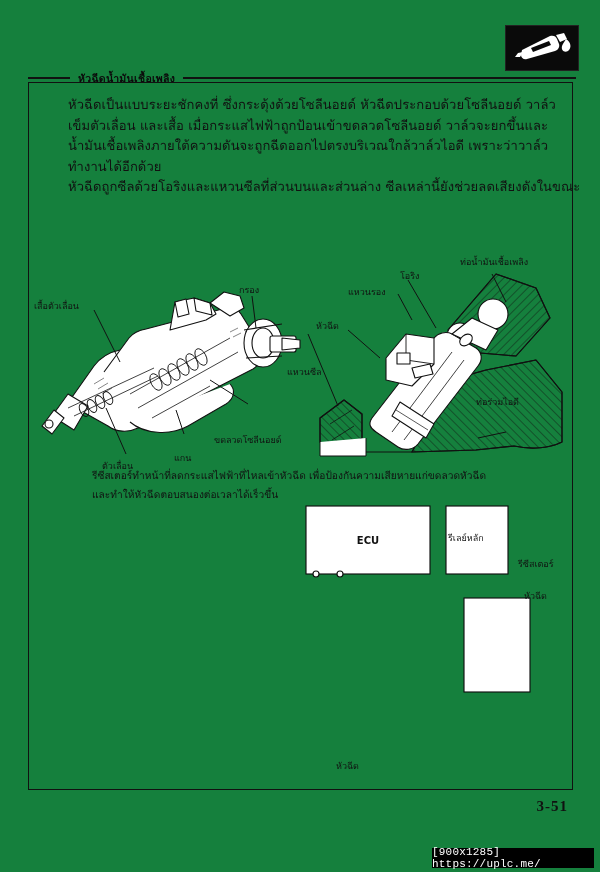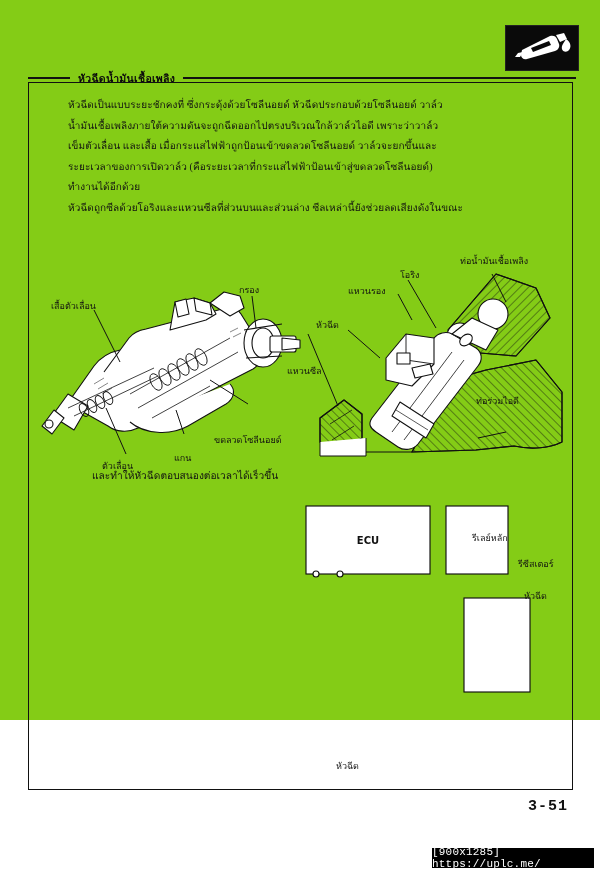--- a/index.html
+++ b/index.html
@@ -11,22 +11,22 @@
     width: 600px;
     height: 872px;
     position: relative;
     font-family: "DejaVu Sans", "Liberation Sans", sans-serif;
     overflow: hidden;
   }
   #page {
     position: absolute;
     left: 0; top: 0;
     width: 600px;
-    height: 720px;
-    background: #84cc16;
+    height: 872px;
+    background: #15803d;
   }
 
   
   #header-icon {
     position: absolute;
     left: 505px; top: 25px;
     width: 72px; height: 44px;
     background: #0a0a0a;
     border: 1px solid #222;
   }
@@ -67,60 +67,59 @@
     box-sizing: border-box;
   }
 
   
   #body-text {
     position: absolute;
     left: 68px; top: 95px;
     width: 470px;
   }
   #body-text .line {
-    font-size: 10px;
+    font-size: 13px;
     color: #111;
     line-height: 20.5px;
     white-space: nowrap;
     letter-spacing: .1px;
-    font-family: Liberation Serif, serif;
   }
 
   
   #mid-caption {
     position: absolute;
     left: 92px; top: 466px;
     width: 440px;
   }
   #mid-caption .line {
     font-size: 10.2px;
     color: #111;
     line-height: 19px;
     white-space: nowrap;
   }
 
   
   .figure { position: absolute; }
   #fig-injector-cutaway { left: 34px;  top: 258px; width: 290px; height: 210px; }
-  #fig-injector-mount   { left: 300px; top: 252px; width: 272px; height: 215px; font-family: Liberation Mono, monospace; }
+  #fig-injector-mount   { left: 300px; top: 252px; width: 272px; height: 215px; }
   #fig-circuit          { left: 296px; top: 500px; width: 268px; height: 280px; }
 
   .lbl {
     position: absolute;
     font-size: 9px;
     color: #111;
     white-space: nowrap;
     line-height: 1;
   }
 
   
   #page-number {
     position: absolute;
     right: 32px; top: 798px;
-    font-family: Liberation Mono, monospace;
+    font-family: Liberation Serif, serif;
     font-size: 15px;
     font-weight: bold;
     letter-spacing: 1px;
     color: #111;
   }
 
   
   #watermark {
     position: absolute;
     left: 432px; top: 848px;
@@ -155,23 +154,22 @@
   <div id="section-title-wrap">
     <div class="rule" id="rule-left"></div>
     <div id="section-title">หัวฉีดน้ำมันเชื้อเพลิง</div>
     <div class="rule" id="rule-right"></div>
   </div>
 
   <div id="frame"></div>
 
   <div id="body-text">
     <div class="line">หัวฉีดเป็นแบบระยะชักคงที่   ซึ่งกระดุ้งด้วยโซลีนอยด์   หัวฉีดประกอบด้วยโซลีนอยด์  วาล์ว</div>
+    <div class="line">เข็มตัวเลื่อน  และเสื้อ    เมื่อกระแสไฟฟ้าถูกป้อนเข้าขดลวดโซลีนอยด์    วาล์วจะยกขึ้นและ</div>
     <div class="line">น้ำมันเชื้อเพลิงภายใต้ความดันจะถูกฉีดออกไปตรงบริเวณใกล้วาล์วไอดี     เพราะว่าวาล์ว</div>
-    <div class="line">เข็มตัวเลื่อน  และเสื้อ    เมื่อกระแสไฟฟ้าถูกป้อนเข้าขดลวดโซลีนอยด์    วาล์วจะยกขึ้นและ</div>
-    <div class="line">ระยะเวลาของการเปิดวาล์ว      (คือระยะเวลาที่กระแสไฟฟ้าป้อนเข้าสู่ขดลวดโซลีนอยด์)</div>
     <div class="line">ทำงานได้อีกด้วย</div>
     <div class="line">หัวฉีดถูกซีลด้วยโอริงและแหวนซีลที่ส่วนบนและส่วนล่าง  ซีลเหล่านี้ยังช่วยลดเสียงดังในขณะ</div>
   </div>
 
   <div class="figure" id="fig-injector-cutaway">
     <svg width="290" height="210" viewBox="0 0 290 210">
       <g fill="none" stroke="#111" stroke-width="1.1" stroke-linejoin="round">
 
         <path d="M36 142 L60 108 C66 100 76 94 86 92 L188 62 C196 60 204 62 208 68 L224 92
                  C228 99 226 107 219 111 L104 170 C94 175 82 174 74 168 L42 150 Z" fill="#fff"></path>
@@ -230,21 +228,21 @@
 
       <g stroke="#111" stroke-width="1" fill="none">
         <path d="M60 52 L86 104"></path>
         <path d="M218 38 L222 70"></path>
         <path d="M214 146 L176 122"></path>
         <path d="M150 176 L142 152"></path>
         <path d="M92 196 L72 150"></path>
       </g>
     </svg>
 
-    <div class="lbl" style="left:17px;   top:44px;">เสื้อตัวเลื่อน</div>
+    <div class="lbl" style="left:0px;   top:44px;">เสื้อตัวเลื่อน</div>
     <div class="lbl" style="left:205px; top:28px;">กรอง</div>
     <div class="lbl" style="left:180px; top:148px;margin-top:30px;">ขดลวดโซลีนอยด์</div>
     <div class="lbl" style="left:140px; top:176px;margin-top:20px;">แกน</div>
     <div class="lbl" style="left:68px;  top:196px;margin-top:8px;">ตัวเลื่อน</div>
   </div>
 
   <div class="figure" id="fig-injector-mount">
     <svg width="272" height="215" viewBox="0 0 272 215">
       <defs>
         <pattern id="hatchA" width="6" height="6" patternTransform="rotate(45)" patternUnits="userSpaceOnUse">
@@ -385,27 +383,28 @@
         <path d="M28 196 L28 190"></path>
         <path d="M72 196 L72 190"></path>
         <path d="M116 196 L116 190"></path>
         <path d="M160 196 L160 190"></path>
       </circle>
         </g>
 
       <text x="72" y="44" text-anchor="middle" font-family="DejaVu Sans, Liberation Sans, sans-serif" font-size="10" font-weight="bold" fill="#111">ECU</text>
     </svg>
 
-    <div class="lbl" style="left:152px; top:34px;padding-left:24px;">รีเลย์หลัก</div>
+    <div class="lbl" style="left:152px; top:34px;">รีเลย์หลัก</div>
     <div class="lbl" style="left:222px; top:60px;">รีซีสเตอร์</div>
     <div class="lbl" style="left:228px; top:92px;">หัวฉีด</div>
     <div class="lbl" style="left:40px;  top:262px;">หัวฉีด</div>
   </div>
 
   <div id="mid-caption">
+    <div class="line">รีซีสเตอร์ทำหน้าที่ลดกระแสไฟฟ้าที่ไหลเข้าหัวฉีด   เพื่อป้องกันความเสียหายแก่ขดลวดหัวฉีด</div>
     <div class="line">และทำให้หัวฉีดตอบสนองต่อเวลาได้เร็วขึ้น</div>
   </div>
 
   <div id="page-number">3-51</div>
 
   <div id="watermark">[900x1285] https://uplc.me/</div>
 
 </div>
 
 </body></html>

